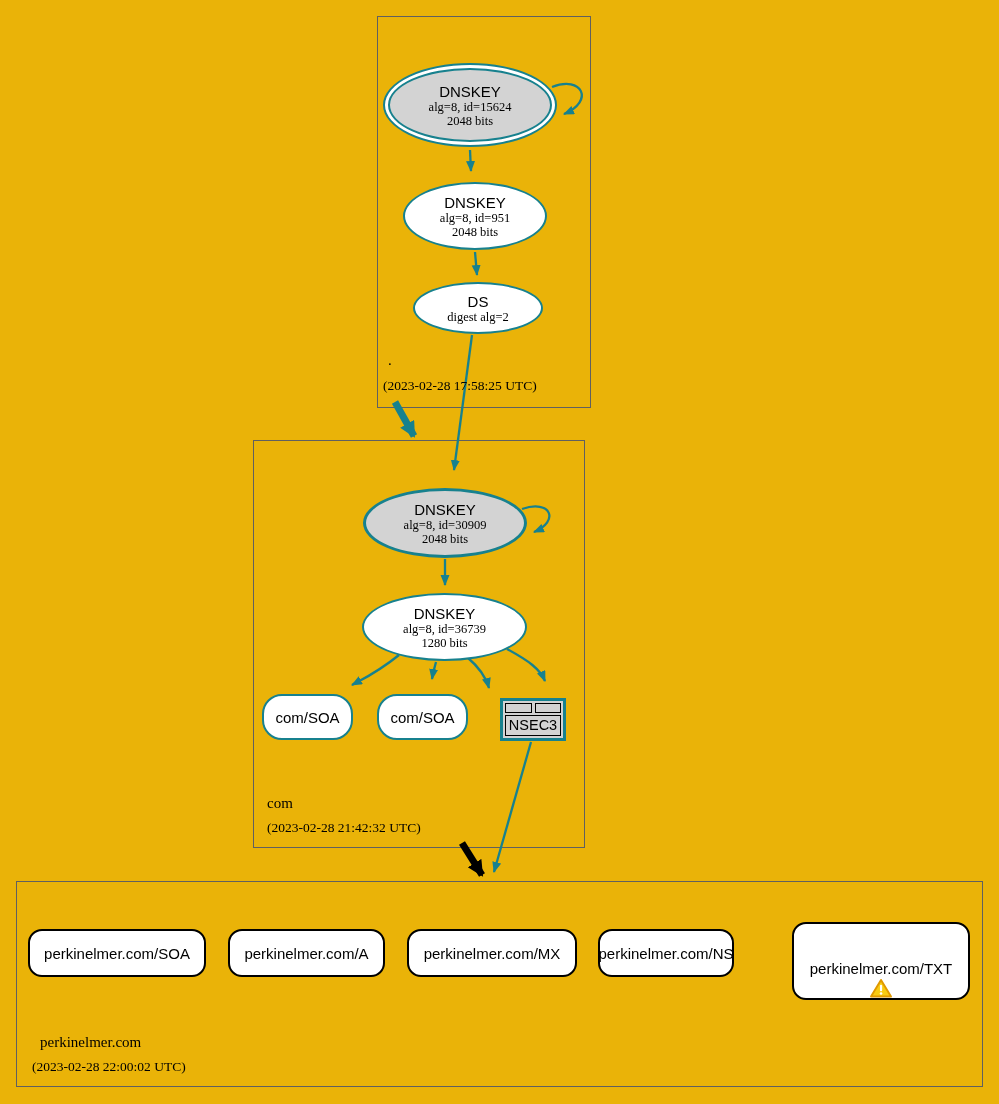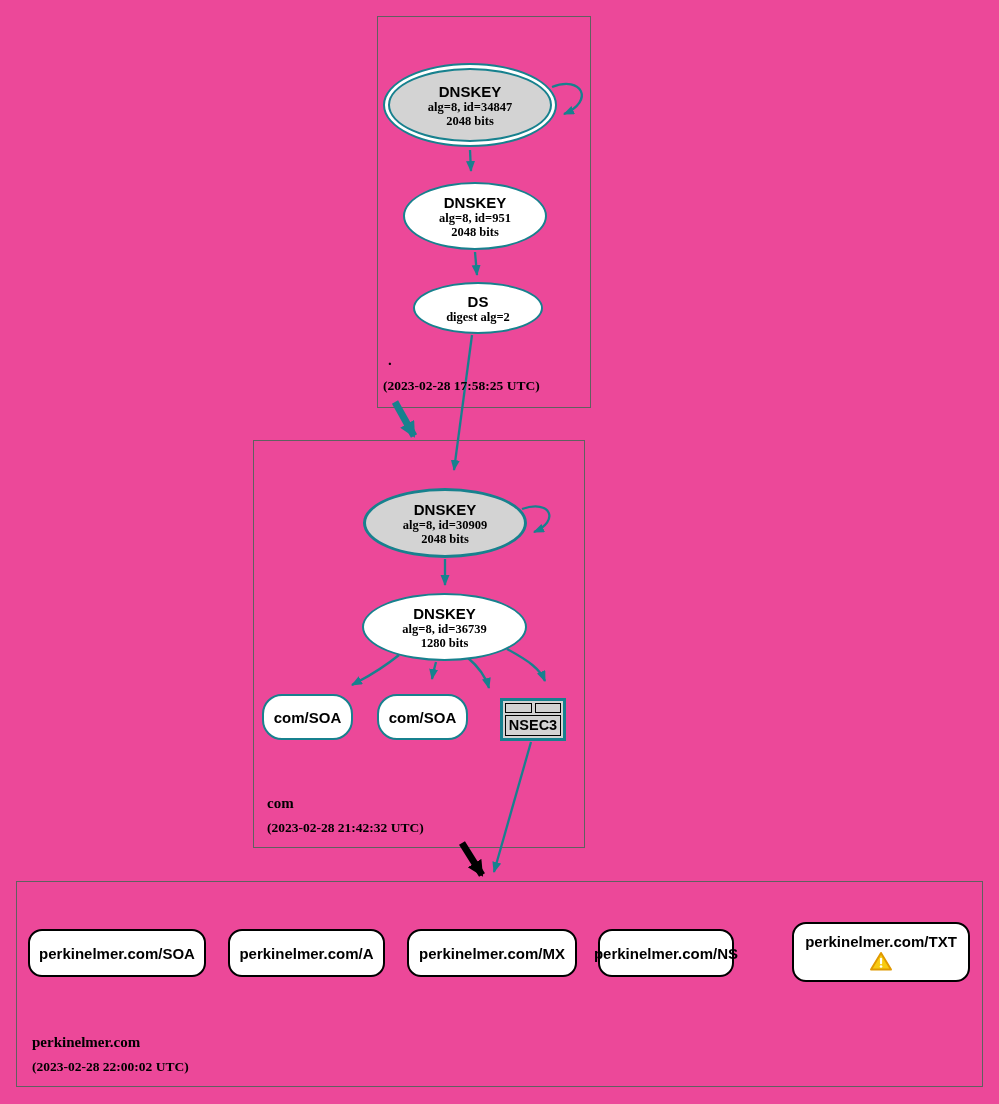--- a/index.html
+++ b/index.html
@@ -3,21 +3,21 @@
 <meta charset="utf-8">
 <style>
   :root{
     --secure:#17818e;
     --insecure:#000000;
     --nodefill:#d3d3d3;
     --boxborder:#606060;
   }
   *{margin:0;padding:0;box-sizing:border-box;}
   body{background:#ffffff;font-family:"Liberation Sans",sans-serif;}
-  .canvas{position:relative;width:999px;height:1104px;background:#ec4899;overflow:hidden;font-weight:bold;}
+  .canvas{position:relative;width:999px;height:1104px;background:#eab308;overflow:hidden;}
 
   .zone-box{position:absolute;border:1px solid var(--boxborder);background:transparent;z-index:1;}
   .edges{position:absolute;left:0;top:0;width:999px;height:1104px;z-index:2;pointer-events:none;}
 
   .node{position:absolute;z-index:3;display:flex;flex-direction:column;align-items:center;justify-content:center;text-align:center;}
   .ellipse{border-radius:50%;background:#fff;border:2.5px solid var(--secure);}
   .ellipse.filled{background:var(--nodefill);}
   .ellipse.trust-anchor{background:#fff;padding:0;}
   .inner-ring{position:absolute;inset:3px;border:2.5px solid var(--secure);border-radius:50%;background:var(--nodefill);z-index:0;}
   .node .txt{position:relative;z-index:1;}
@@ -72,21 +72,21 @@
     <path d="M 467,657 C 480,668 486,677 489,688" fill="none" stroke="#17818e" stroke-width="2.3" marker-end="url(#mt)"></path>
     <path d="M 507,649 C 529,661 540,669 545,681" fill="none" stroke="#17818e" stroke-width="2.3" marker-end="url(#mt)"></path>
 
     <path d="M 531,742 L 494,872" fill="none" stroke="#17818e" stroke-width="2.3" marker-end="url(#mt)"></path>
     <path d="M 462,843 L 482,875" fill="none" stroke="#000000" stroke-width="7" marker-end="url(#mbb)"></path>
   </svg>
 
   <div class="node ellipse trust-anchor" style="left:383px;top:63px;width:174px;height:84px;">
     <div class="inner-ring"></div>
     <div class="txt node-title">DNSKEY</div>
-    <div class="txt node-sub">alg=8, id=34847</div>
+    <div class="txt node-sub">alg=8, id=15624</div>
     <div class="txt node-sub">2048 bits</div>
   </div>
 
   <div class="node ellipse" style="left:403px;top:182px;width:144px;height:68px;">
     <div class="txt node-title">DNSKEY</div>
     <div class="txt node-sub">alg=8, id=951</div>
     <div class="txt node-sub">2048 bits</div>
   </div>
 
   <div class="node ellipse" style="left:413px;top:282px;width:130px;height:52px;">
@@ -132,25 +132,25 @@
   </div>
   <div class="node rrset black" style="left:228px;top:929px;width:157px;height:48px;">
     <span>perkinelmer.com/A</span>
   </div>
   <div class="node rrset black" style="left:407px;top:929px;width:170px;height:48px;text-align:right;">
     <span>perkinelmer.com/MX</span>
   </div>
   <div class="node rrset black" style="left:598px;top:929px;width:136px;height:48px;justify-content:center;">
     <span>perkinelmer.com/NS</span>
   </div>
-  <div class="node rrset black" style="left:792px;top:922px;width:178px;height:60px;">
+  <div class="node rrset black" style="left:792px;top:922px;width:178px;height:78px;justify-content:flex-end;">
     <span>perkinelmer.com/TXT</span>
     <svg class="warn" width="24" height="20" viewBox="0 0 24 21">
       <polygon points="12,2 22.5,19.5 1.5,19.5" fill="#f8cb12" stroke="#e09900" stroke-width="2" stroke-linejoin="round"></polygon>
       <rect x="10.9" y="7" width="2.3" height="7" rx="1.1" fill="#ffffff"></rect>
       <circle cx="12.05" cy="16.3" r="1.35" fill="#ffffff"></circle>
     </svg>
   </div>
 
-  <div class="zone-label" style="left:32px;top:1034px;">perkinelmer.com</div>
+  <div class="zone-label" style="left:40px;top:1034px;">perkinelmer.com</div>
   <div class="zone-ts" style="left:32px;top:1059px;">(2023-02-28 22:00:02 UTC)</div>
 
 </div>
 
 </body></html>

